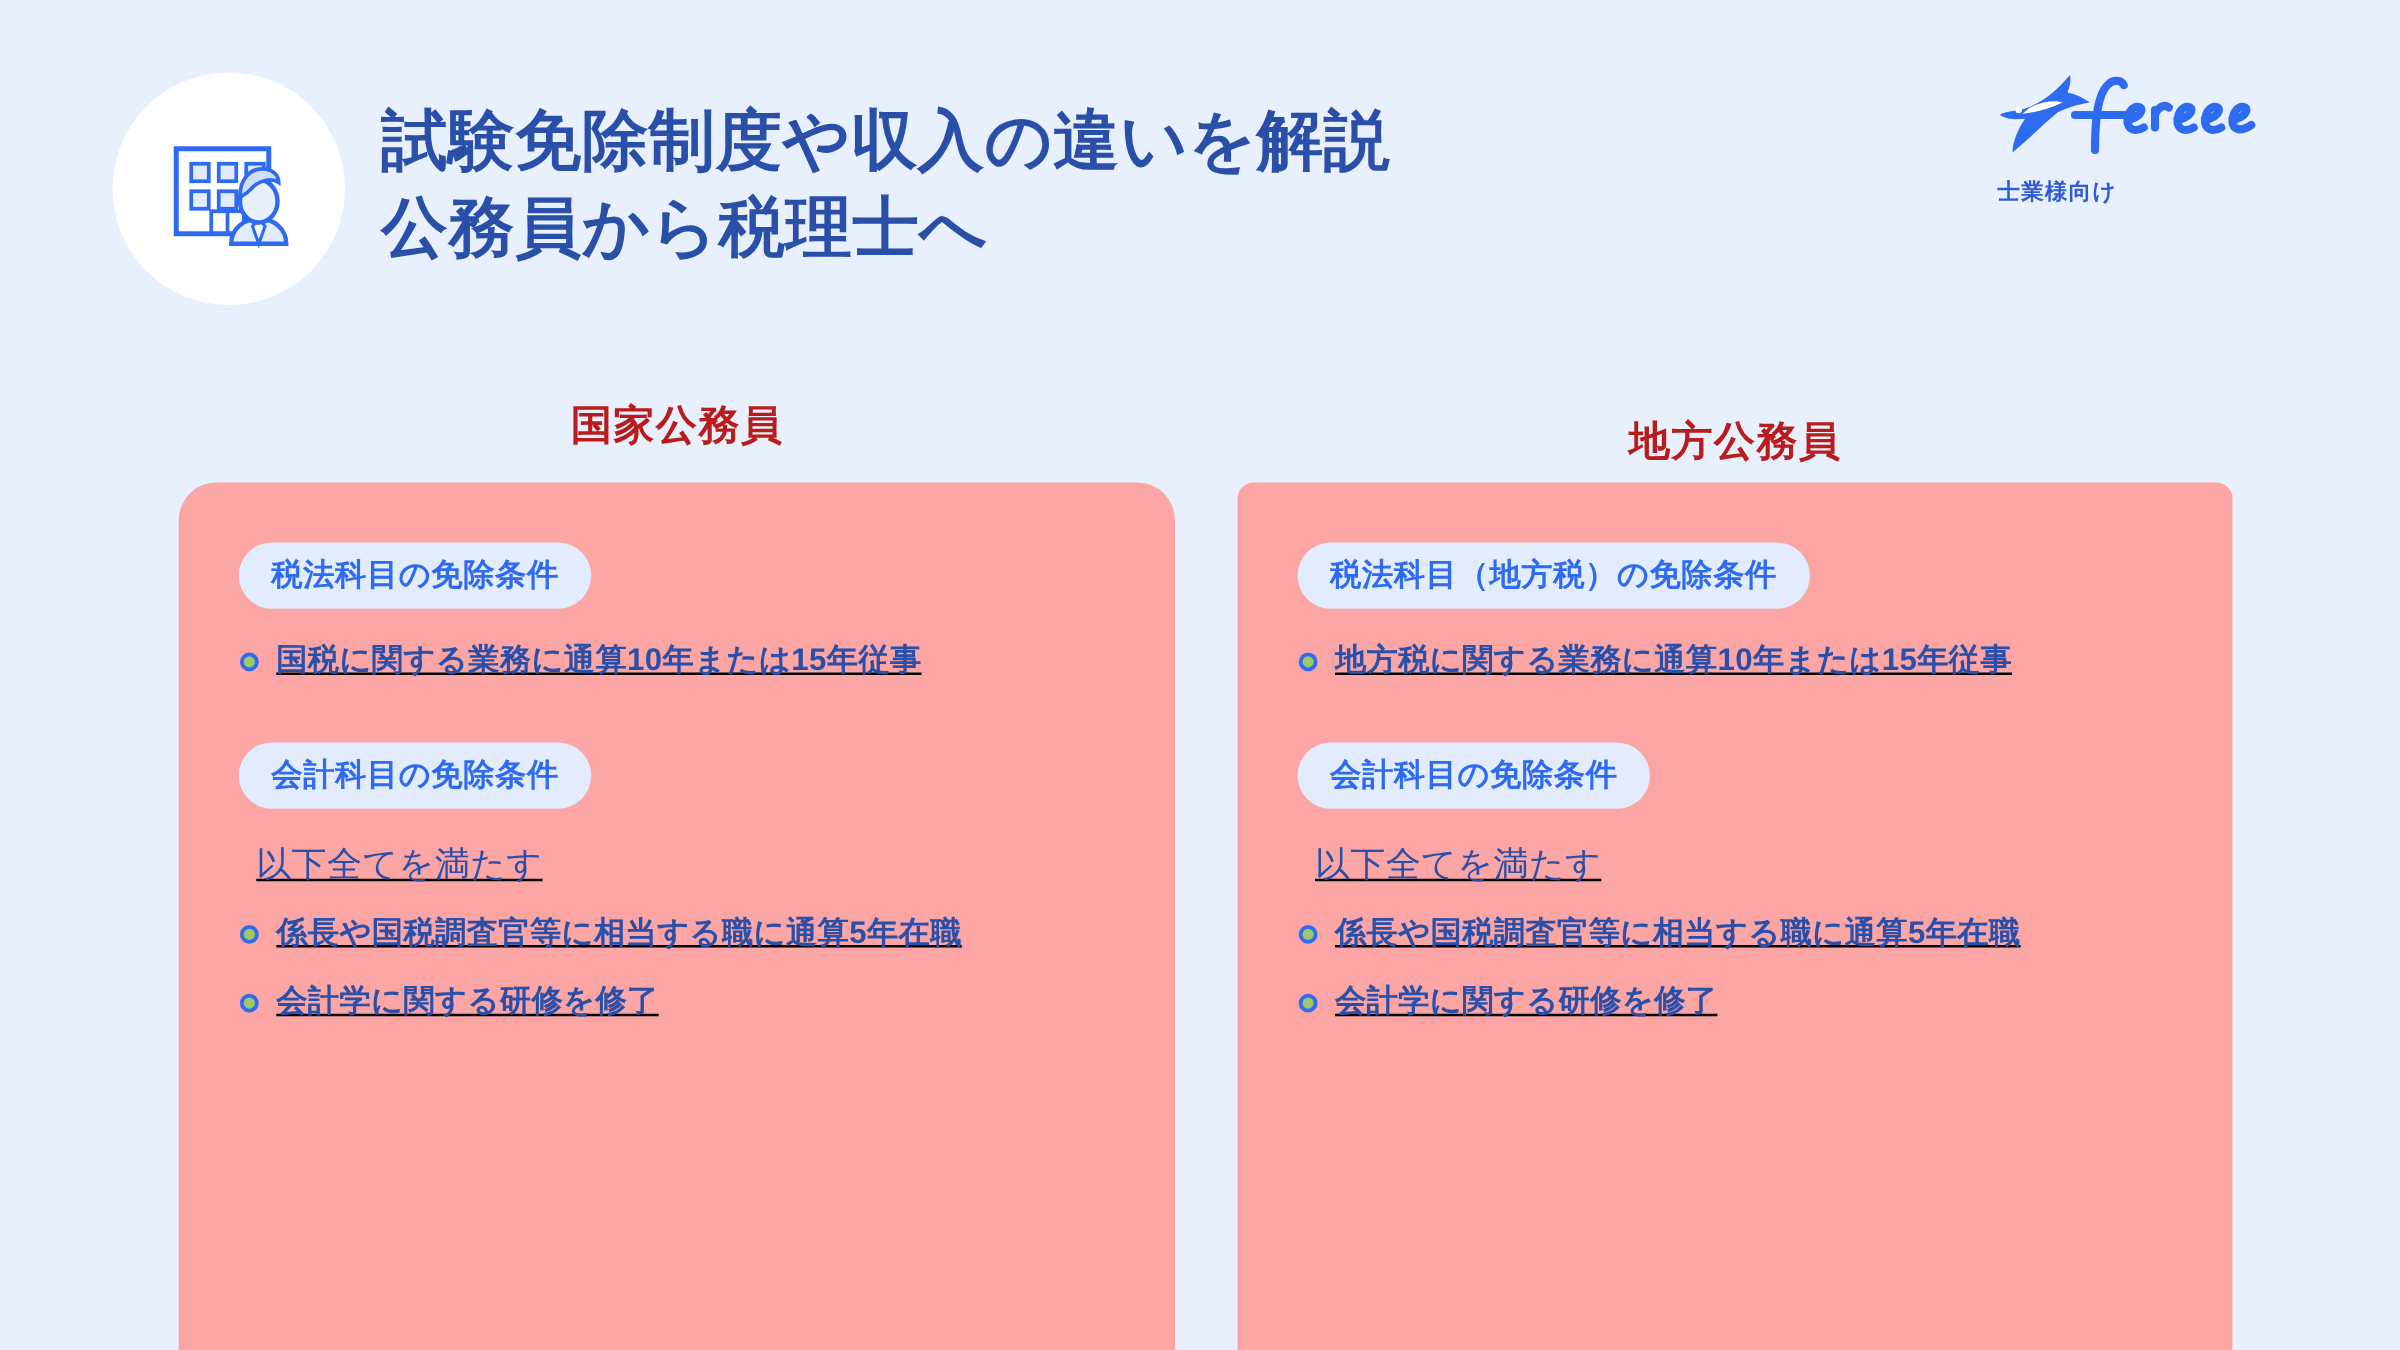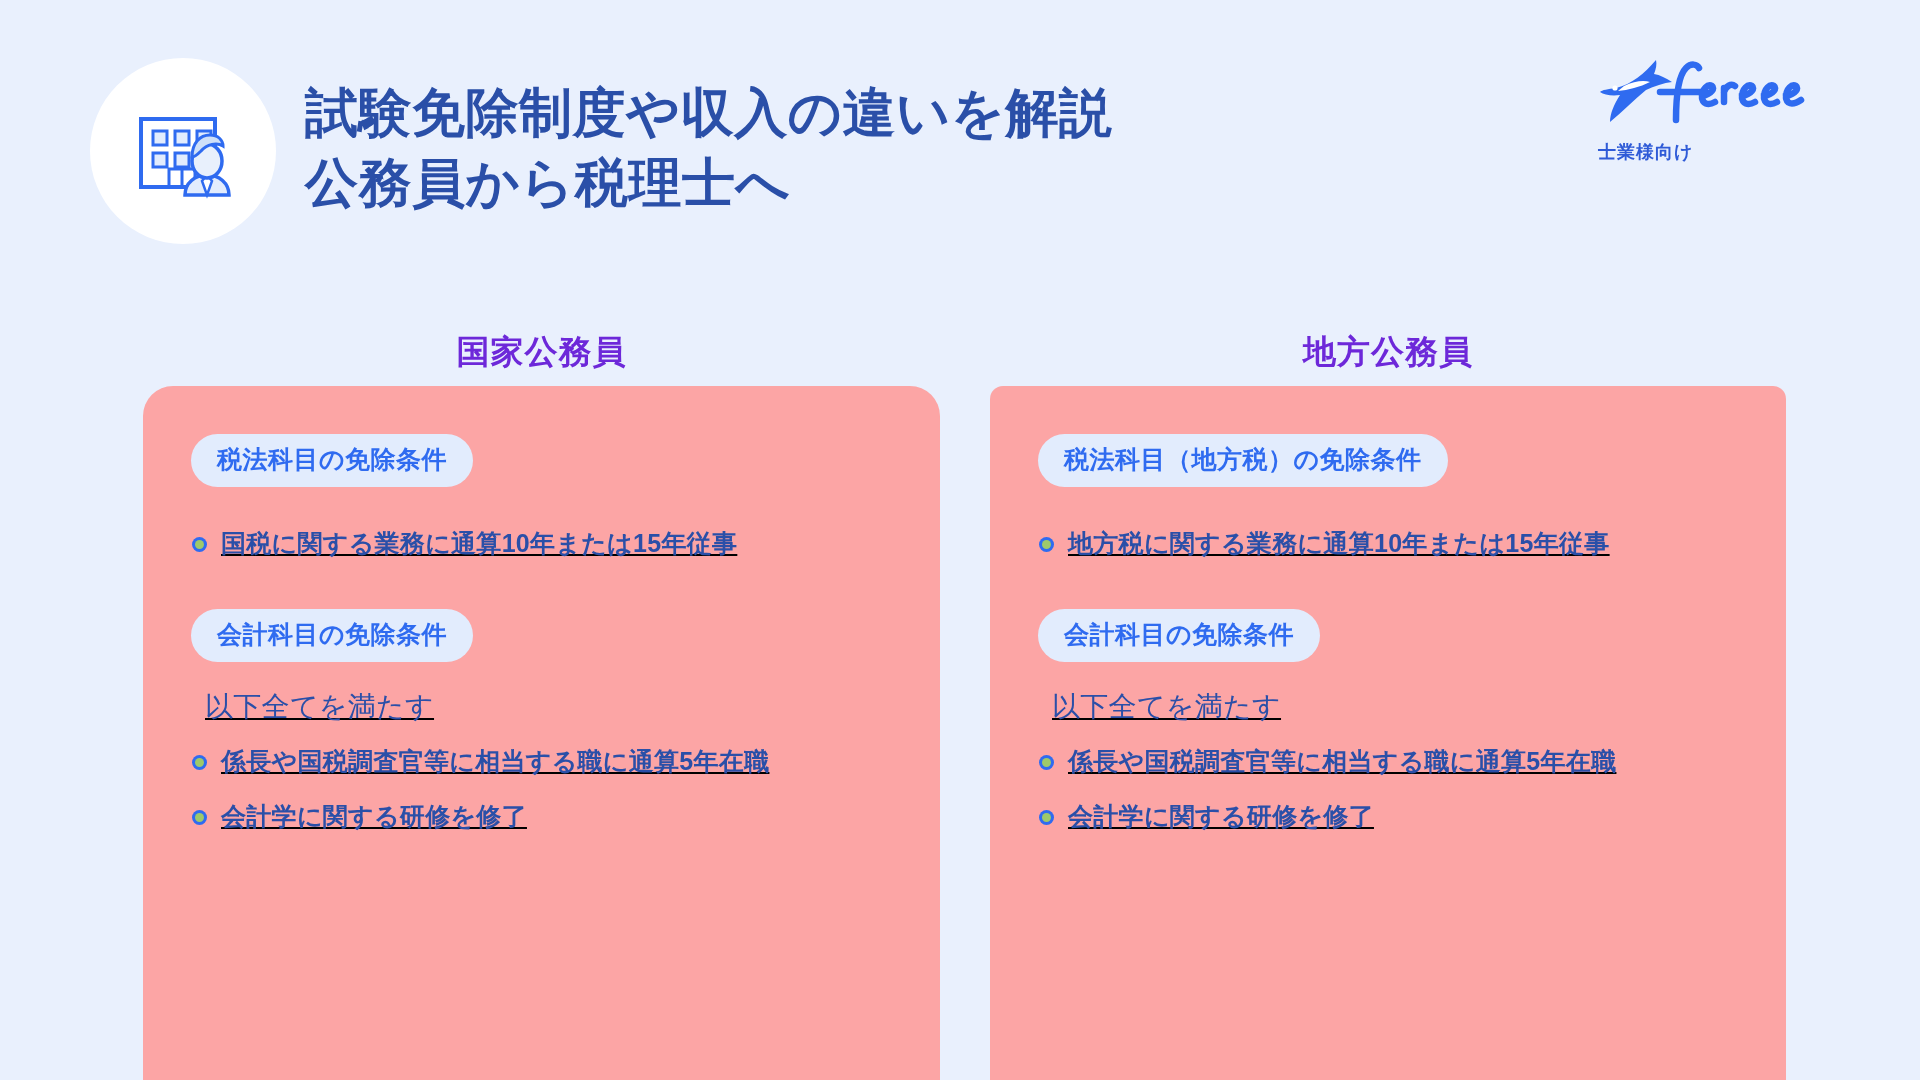--- a/index.html
+++ b/index.html
@@ -75,28 +75,27 @@
     font-weight: 700;
     color: #2f5bd7;
     letter-spacing: 1px;
   }
 
   
   .col-heading {
     position: absolute;
     font-size: 33px;
     font-weight: 700;
-    color: #6d28d9;
+    color: #b91c1c;
     letter-spacing: 1px;
     text-align: center;
-    margin-top: 12px;
   }
 
   .col-heading.left  { left: 143px;  top: 318px; width: 797px; }
-  .col-heading.right { left: 990px;  top: 318px; width: 796px; }
+  .col-heading.right { left: 990px;  top: 331px; width: 796px; }
 
   
   .card {
     position: absolute;
     top: 386px;
     height: 766px;
     background: #fca5a5;
     border-radius: 30px;
     padding: 48px 40px 0 48px;
     text-decoration: underline;
@@ -124,21 +123,21 @@
     margin-top: 26px;
     margin-left: 14px;
     font-size: 28px;
     color: #2a4fa8;
     font-weight: 500;
     letter-spacing: 0.3px;
   }
 
   .bullets {
     list-style: none;
-    margin-top: 39px;
+    margin-top: 24px;
   }
 
   .bullets li {
     position: relative;
     padding-left: 30px;
     font-size: 25px;
     font-weight: 700;
     color: #2a4fa8;
     letter-spacing: 0.3px;
     line-height: 1.4;

